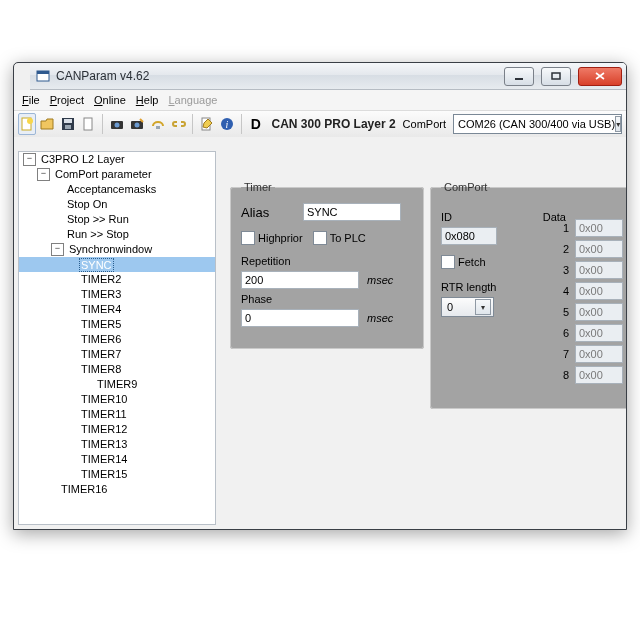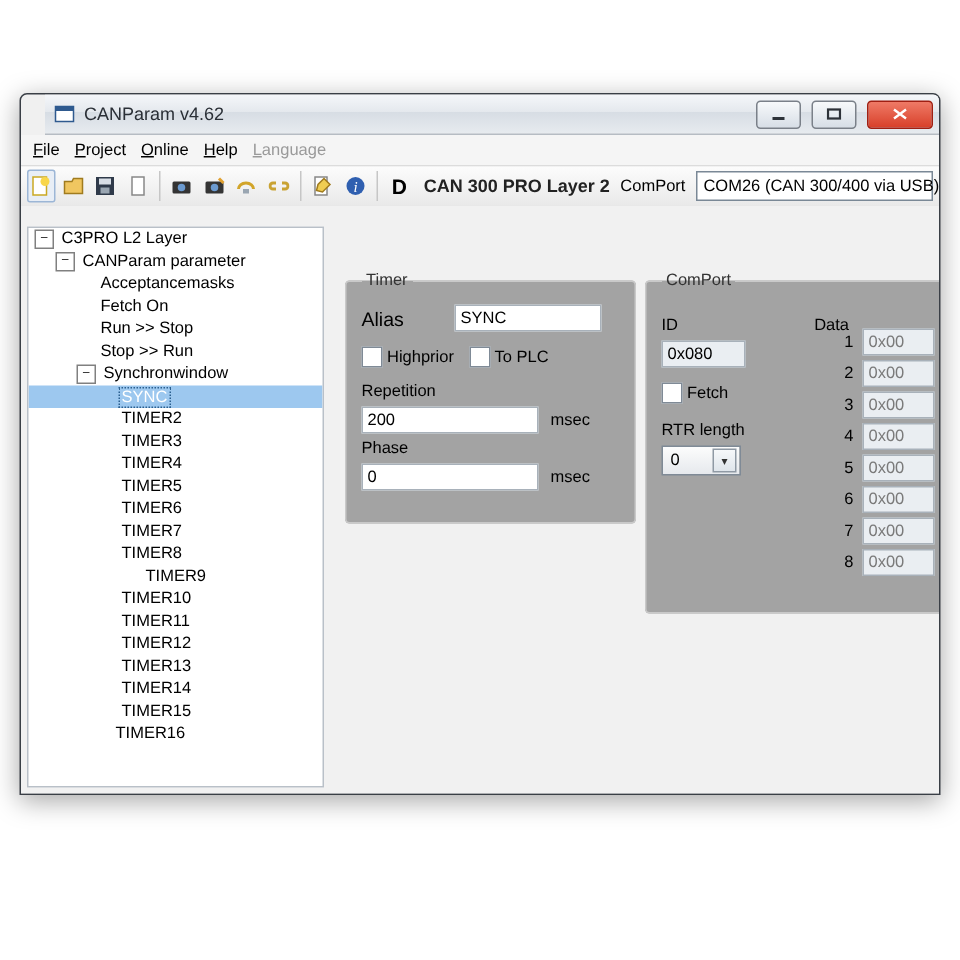--- a/index.html
+++ b/index.html
@@ -97,21 +97,21 @@
     font-size: 12px;
     color:#222;
     padding: 0 4px;
   }
   .comport-label { font-size:11px; margin-right:4px; }
   .comport-select {
     width: 152px; height: 18px;
     border: 1px solid #7a8896;
     background:#fff;
     display:flex; align-items:center; justify-content:space-between;
-    padding: 0 0 0 4px;
+    padding: 0 11px 0 4px;
     font-size: 11px;
   }
   .mini-down {
     width:14px;height:14px;border:1px solid #8f99a4;background:linear-gradient(#f6f8fa,#dfe5eb);
     display:inline-flex;align-items:center;justify-content:center;font-size:8px;color:#333;
   }
   .body {
     position: absolute;
     top: 74px; left:0; right:0; bottom:0;
     display:flex;
@@ -171,21 +171,21 @@
   input.txt {
     height: 16px;
     border:1px solid #a8b1ba;
     font-size:11px;
     padding: 0 3px;
     background:#fff;
   }
   .chk {
     width:12px;height:12px;border:1px solid #7f8a96;background:#fff;display:inline-block;margin-right:3px;
   }
-  .unit { font-size:11px; margin-left:4px;}
+  .unit { font-size:11px; margin-left:4px;font-style:italic;}
   .id-box {
      width: 48px; height:16px; border:1px solid #a8b1ba;
      background:#eaeef2; font-size:11px; padding:0 3px;
      display:inline-flex; align-items:center;
   }
   .data-col { position:absolute; right:6px; top:24px; }
   .data-col .drow { display:flex; align-items:center; height:21px; gap:6px;}
   .data-col .drow .n { width:10px; text-align:right;}
   .data-col .drow .d { width:40px; height:16px; border:1px solid #a8b1ba; background:#eaeef2; color:#7a7a7a; font-size:11px; display:inline-flex;align-items:center; padding:0 3px;}
   .rtr-sel {
@@ -312,41 +312,41 @@
       <ul class="tree">
         <li>
           <div class="tree-row" style="padding-left:4px">
             <span class="caret">−</span>
             <span class="tree-label">C3PRO L2 Layer</span>
           </div>
           <ul>
             <li>
               <div class="tree-row" style="padding-left:18px">
                 <span class="caret">−</span>
-                <span class="tree-label">CANParam parameter</span>
+                <span class="tree-label">ComPort parameter</span>
               </div>
               <ul id="net-children">
                   <li>
                     <div class="tree-row" style="padding-left:46px">
                       <span class="tree-label">Acceptancemasks</span>
                     </div>
                   </li>
                   <li>
                     <div class="tree-row" style="padding-left:46px">
-                      <span class="tree-label">Fetch On</span>
+                      <span class="tree-label">Stop On</span>
+                    </div>
+                  </li>
+                  <li>
+                    <div class="tree-row" style="padding-left:46px">
+                      <span class="tree-label">Stop &gt;&gt; Run</span>
                     </div>
                   </li>
                   <li>
                     <div class="tree-row" style="padding-left:46px">
                       <span class="tree-label">Run &gt;&gt; Stop</span>
-                    </div>
-                  </li>
-                  <li>
-                    <div class="tree-row" style="padding-left:46px">
-                      <span class="tree-label">Stop &gt;&gt; Run</span>
                     </div>
                   </li>
                   <li>
                     <div class="tree-row" style="padding-left:32px">
                       <span class="caret">−</span>
                       <span class="tree-label">Synchronwindow</span>
                     </div>
                     <ul>
                       <li class="selected">
                         <div class="tree-row" style="padding-left:60px">
@@ -417,21 +417,21 @@
                         <div class="tree-row" style="padding-left:60px">
                           <span class="tree-label">TIMER14</span>
                         </div>
                       </li>
                       <li>
                         <div class="tree-row" style="padding-left:60px">
                           <span class="tree-label">TIMER15</span>
                         </div>
                       </li>
                       <li>
-                        <div class="tree-row" style="padding-left:56px">
+                        <div class="tree-row" style="padding-left:40px">
                           <span class="tree-label">TIMER16</span>
                         </div>
                       </li>
                     </ul>
                   </li>
                 </ul>
             </li>
           </ul>
         </li>
       </ul>

